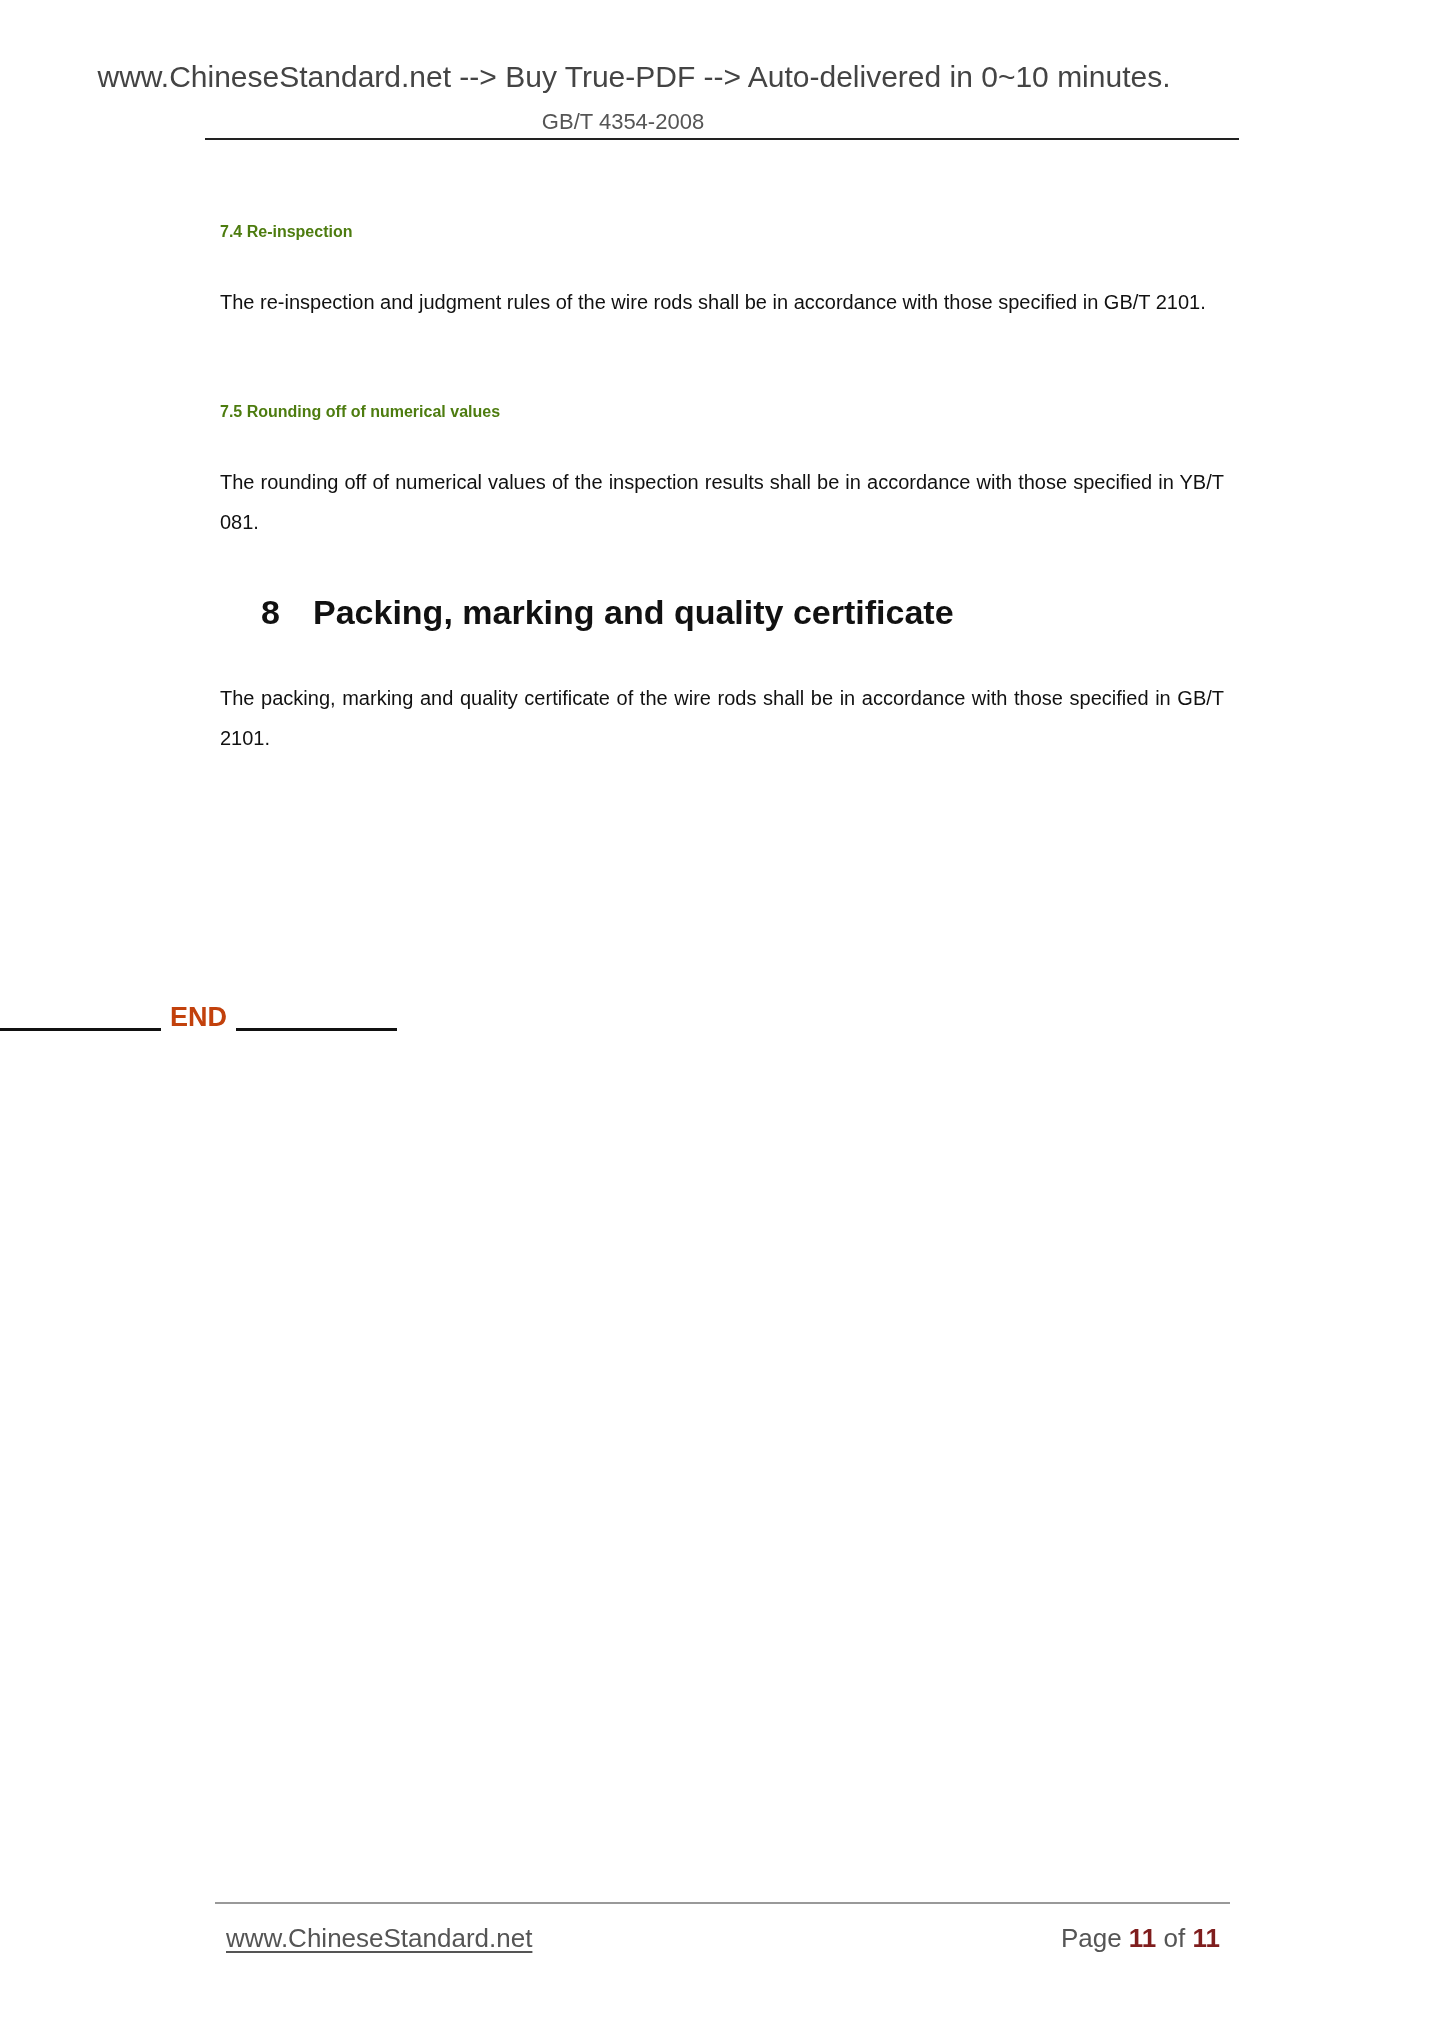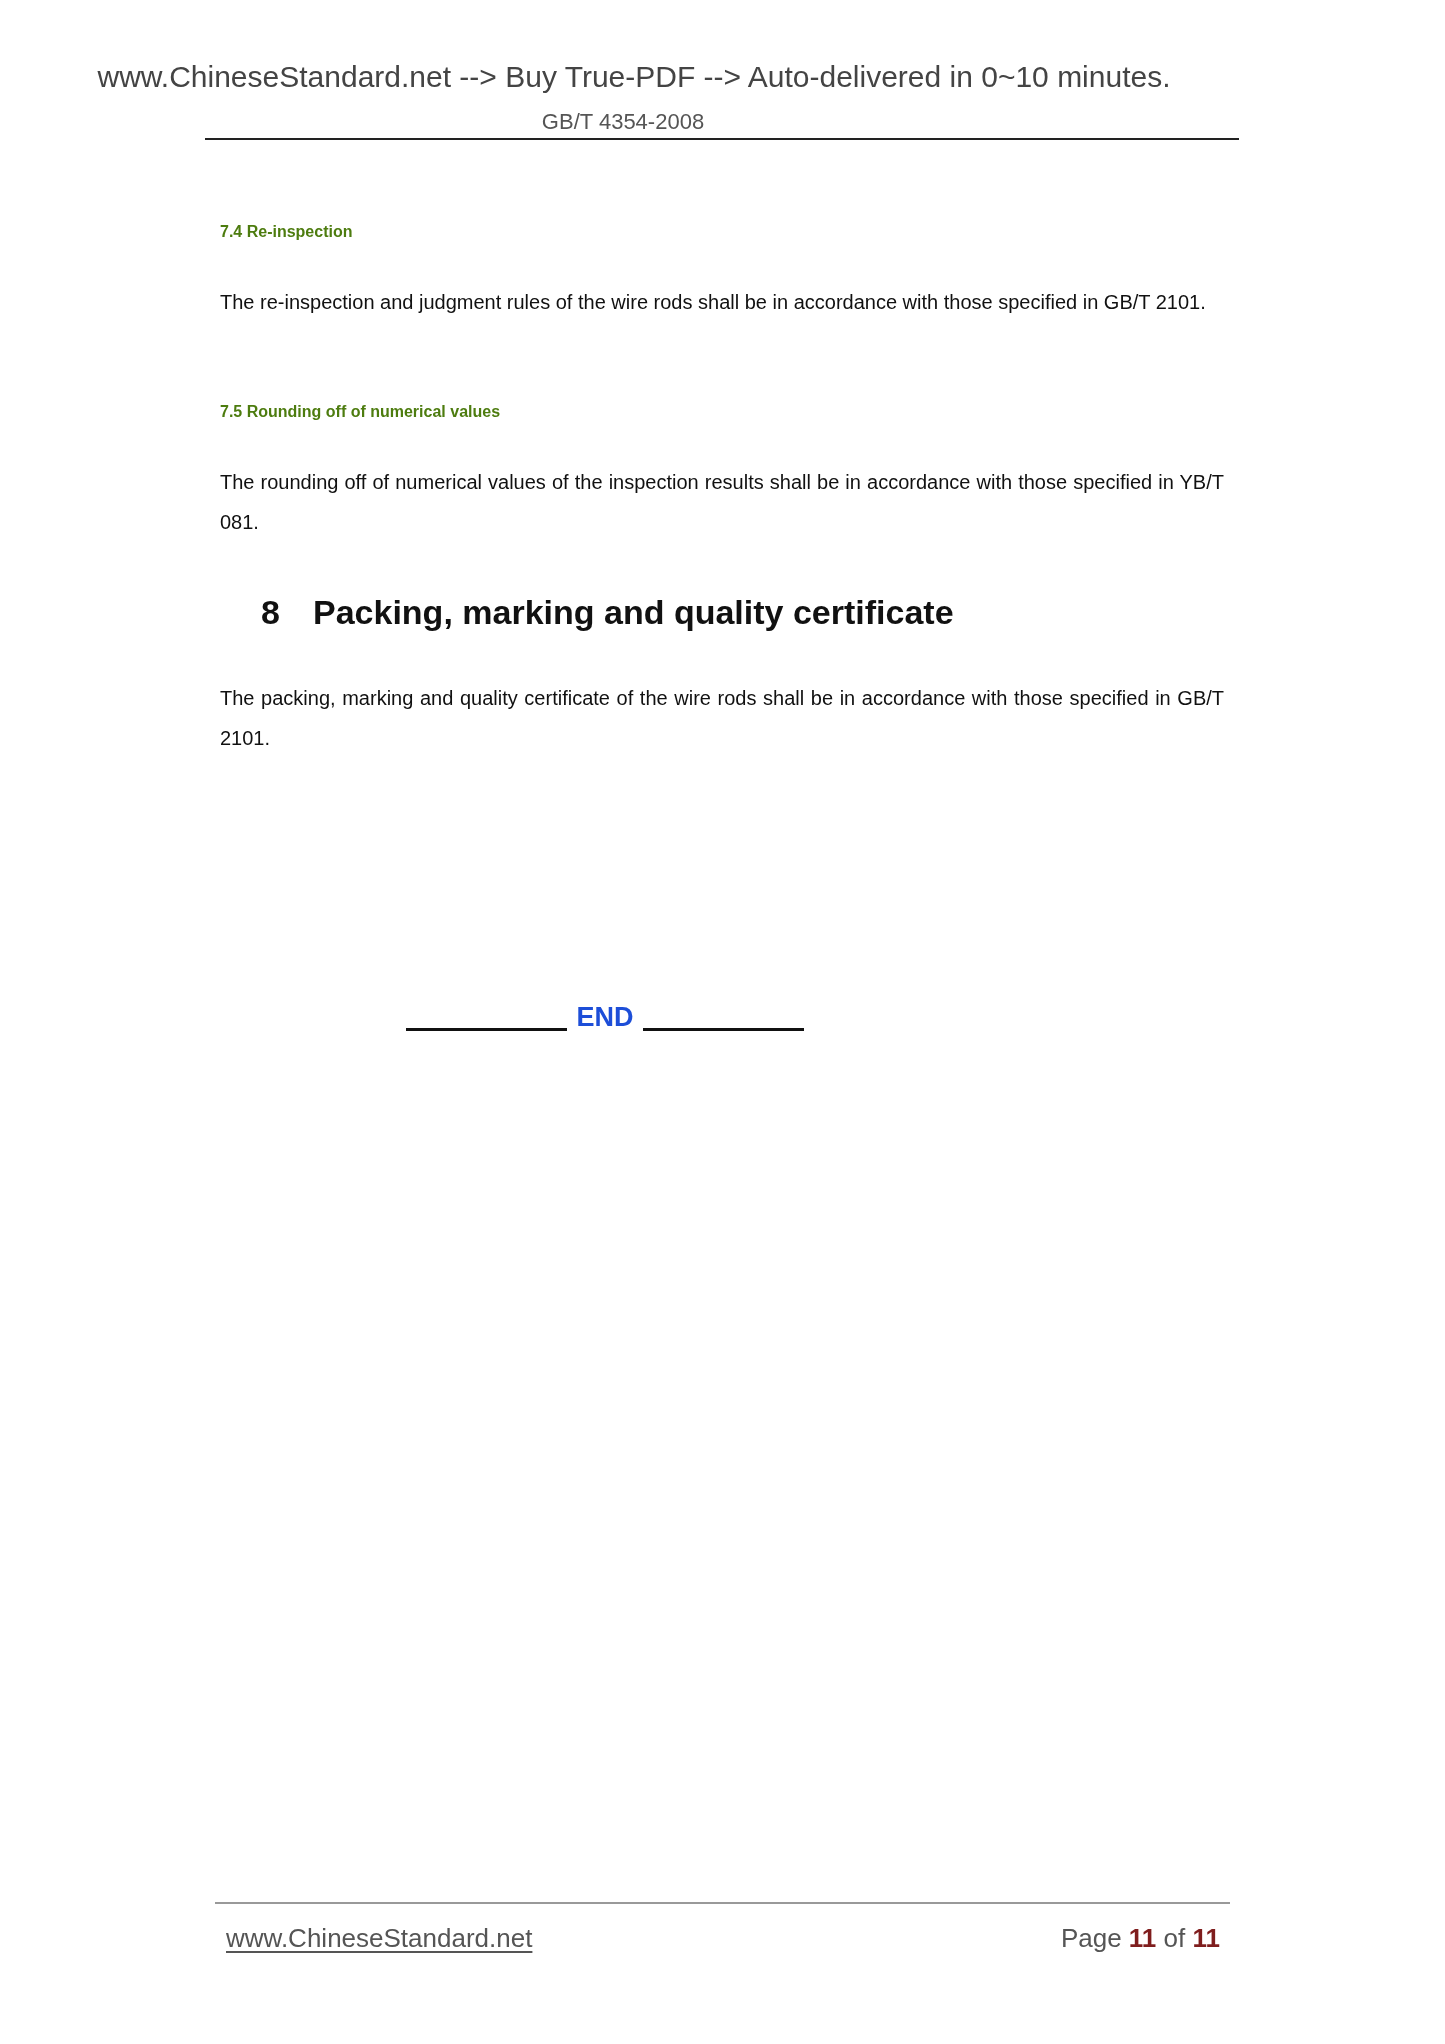--- a/index.html
+++ b/index.html
@@ -81,25 +81,25 @@
     }
     .h2 .num {
       display: inline-block;
       width: 52px;
     }
     .end-marker {
       position: absolute;
       left: 0;
       width: 1210px;
       top: 1000px;
-      text-align: center;
+      text-align: left;
       font-size: 27px;
       font-weight: bold;
       line-height: 34px;
-      color: #1d4ed8;
+      color: #c2410c;
       white-space: nowrap;
     }
     .end-marker .line {
       display: inline-block;
       width: 161px;
       height: 0;
       border-top: 3px solid #111111;
       vertical-align: -5px;
     }
     .end-marker .end-text {

